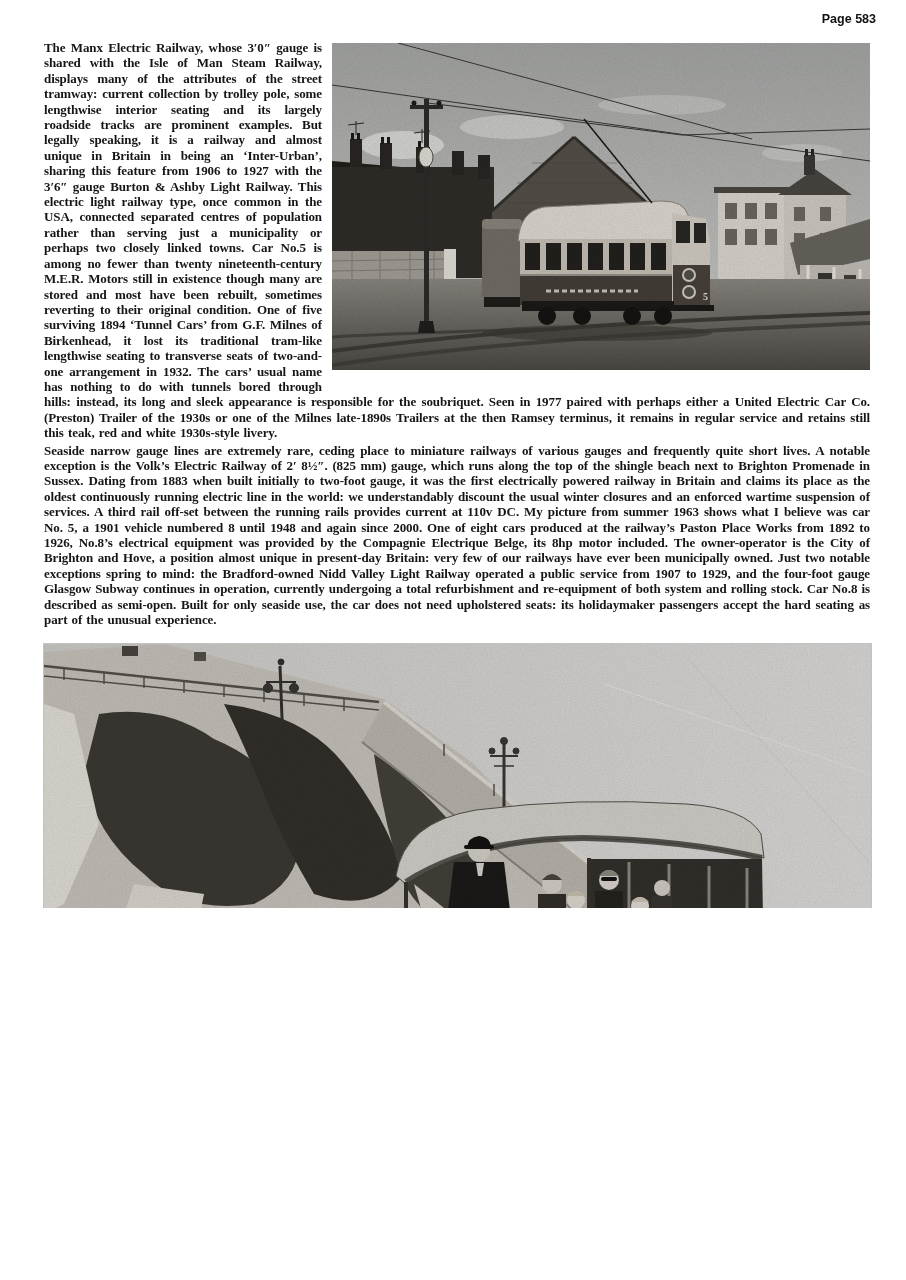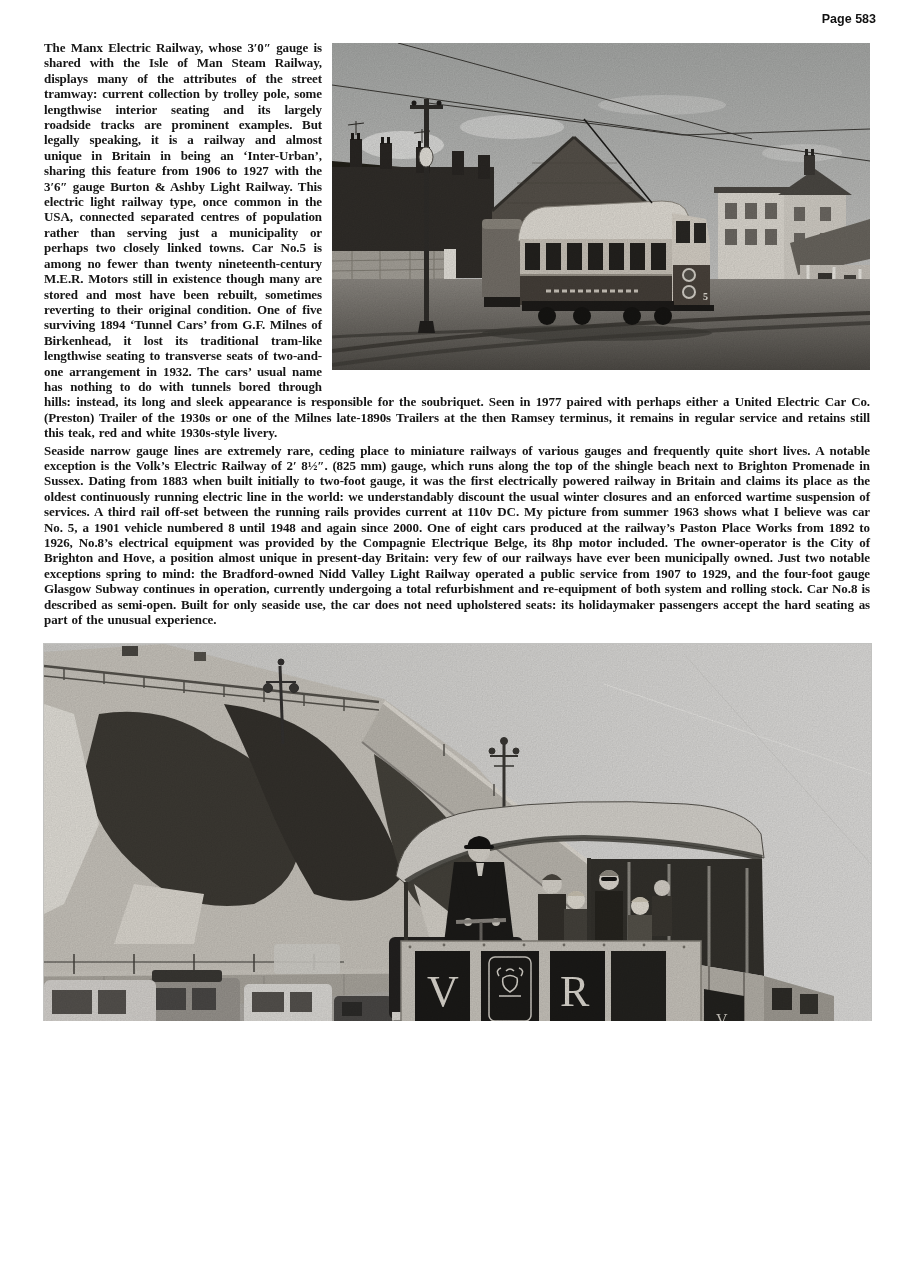--- a/index.html
+++ b/index.html
@@ -1,16 +1,16 @@
 <!DOCTYPE html>
 <html><head>
 <meta charset="utf-8">
 <style>
   html,body{margin:0;padding:0;background:#ffffff;}
-  .page{position:relative;width:906px;height:1021px;background:#ffffff;overflow:hidden;
+  .page{position:relative;width:906px;height:908px;background:#ffffff;overflow:hidden;
         font-family:"Liberation Serif",serif;color:#161616;}
   .page-number{position:absolute;top:12px;right:30px;
         font-family:"Liberation Sans",sans-serif;font-weight:bold;font-size:12.5px;color:#111;}
   .article{position:absolute;top:40px;left:44px;right:36px;}
   .para{font-size:13px;font-weight:700;line-height:15.4px;text-align:justify;
         letter-spacing:-0.1px;word-spacing:1px;}
   .para + .para{margin-top:2px;}
   figure{margin:0;padding:0;}
   .photo-top{float:right;width:538px;height:327px;margin:3px 0 12px 10px;background:#9a9a98;}
   .photo-top svg,.photo-bottom svg{display:block;width:100%;height:100%;}

